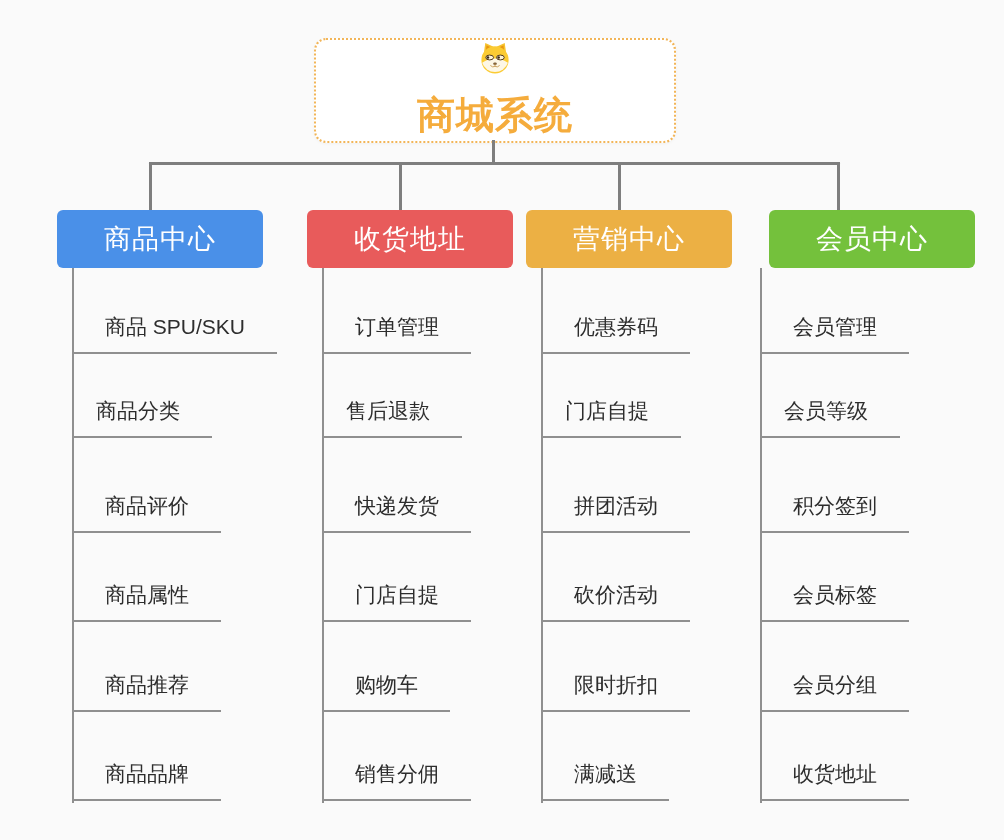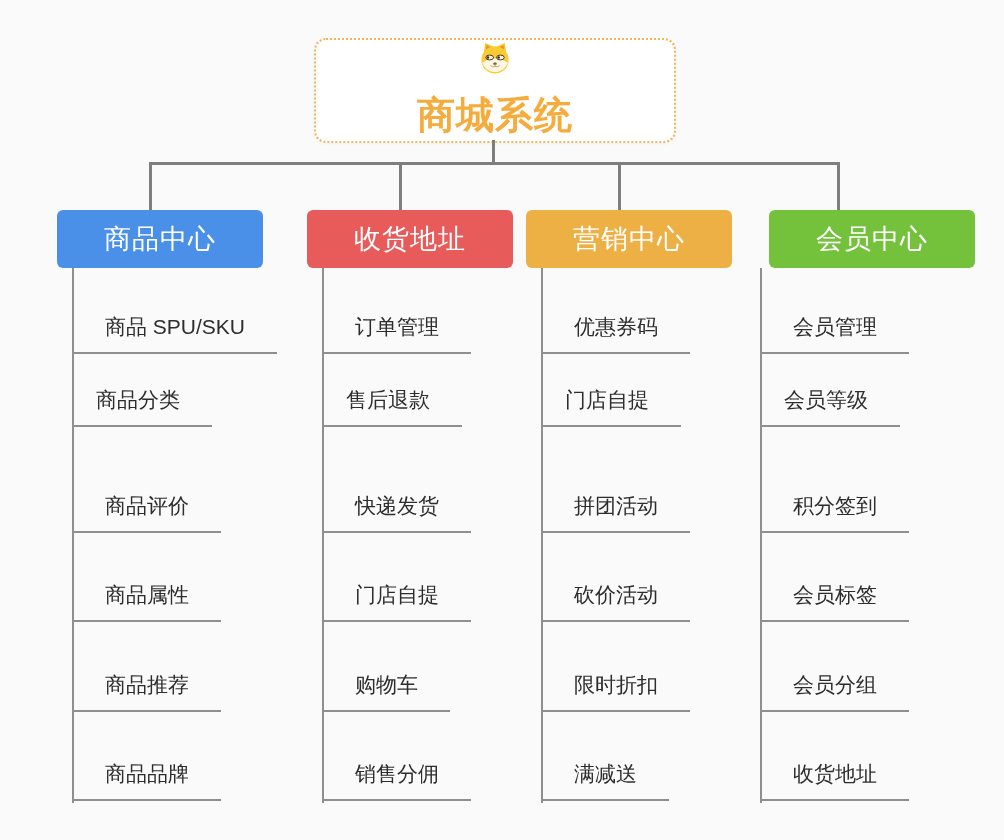--- a/index.html
+++ b/index.html
@@ -69,21 +69,21 @@
     font-size: 21px; color: #2d2d2d;
     white-space: nowrap;
     box-sizing: border-box;
     cursor: pointer;
   }
   .leaf.col-0 { left: 72px; }
   .leaf.col-1 { left: 322px; }
   .leaf.col-2 { left: 541px; }
   .leaf.col-3 { left: 760px; }
   .leaf.row-0 { top: 308px; }
-  .leaf.row-1 { top: 381px; padding-left: 24px; }
+  .leaf.row-1 { top: 392px; padding-left: 24px; }
   .leaf.row-2 { top: 487px; }
   .leaf.row-3 { top: 576px; }
   .leaf.row-4 { top: 666px; }
   .leaf.row-5 { top: 755px; }
 </style>
 </head>
 <body>
 
 <div class="canvas">
 

